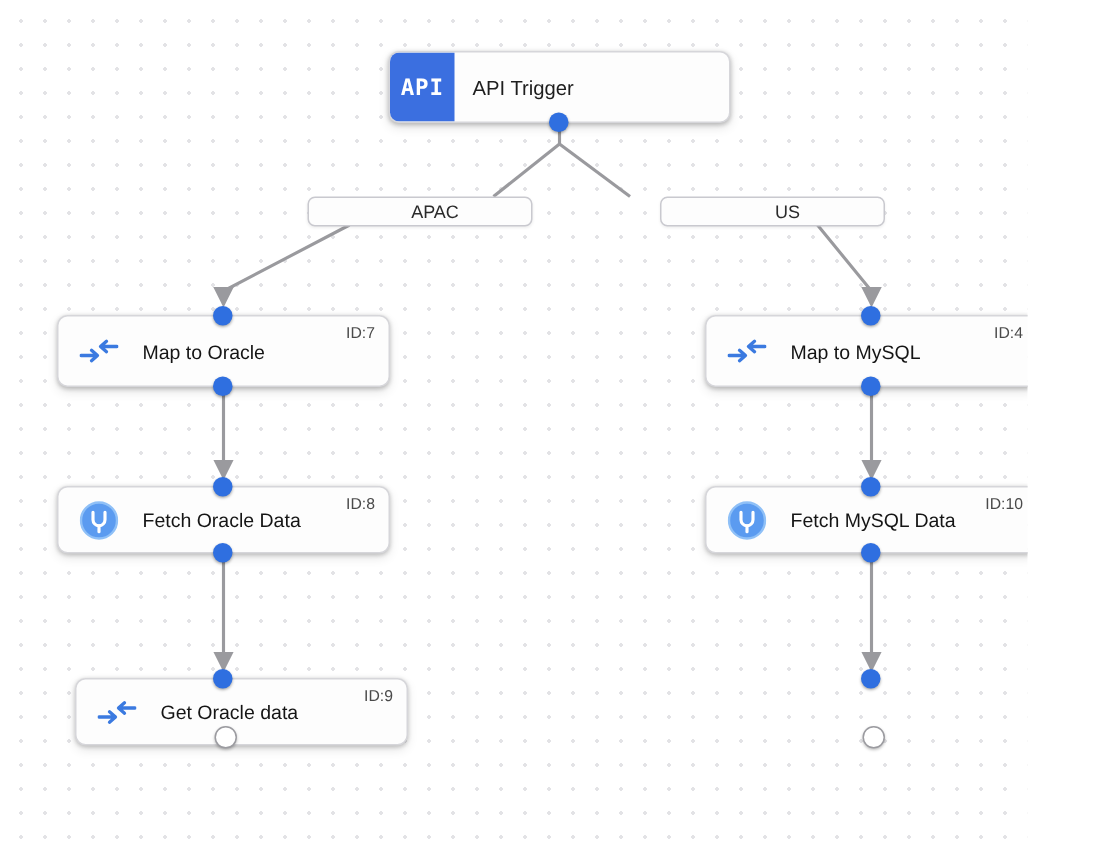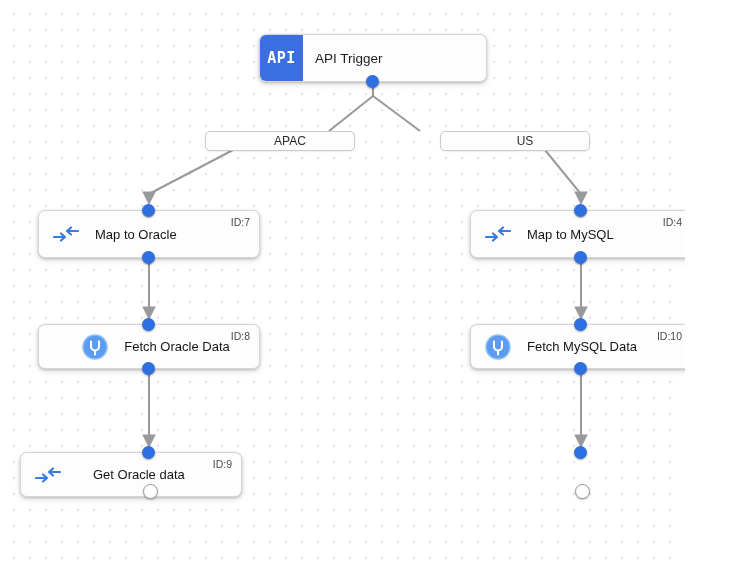--- a/index.html
+++ b/index.html
@@ -183,36 +183,36 @@
         <path d="M1 13 L11 13 M8 9.5 L12 13 L8 16.5" stroke="#3b7ae0" stroke-width="2.2" fill="none" stroke-linecap="round" stroke-linejoin="round"></path>
         <path d="M25 7 L15 7 M18 3.5 L14 7 L18 10.5" stroke="#3b7ae0" stroke-width="2.2" fill="none" stroke-linecap="round" stroke-linejoin="round"></path>
       </svg>
     </div>
     <div class="node-title">Map to Oracle</div>
     <div class="node-id">ID:7</div>
   </div>
   <div class="port" style="left:142px; top:204px;"></div>
   <div class="port" style="left:142px; top:251px;"></div>
 
-  <div class="node step" style="left:38px; top:324px; width:222px; height:45px;justify-content:center;">
+  <div class="node step" style="left:38px; top:324px; width:222px; height:45px;">
     <div class="node-icon">
       <svg width="26" height="26" viewBox="0 0 26 26">
         <circle cx="13" cy="13" r="12" fill="#5b9bf0"></circle>
         <circle cx="13" cy="13" r="12" fill="none" stroke="#8fc0f7" stroke-width="1.6"></circle>
         <path d="M9 7.5 L9 12.5 A4 4 0 0 0 17 12.5 L17 7.5" fill="none" stroke="#ffffff" stroke-width="2.1" stroke-linecap="round"></path>
         <path d="M13 16.5 L13 20.5" stroke="#ffffff" stroke-width="2.1" stroke-linecap="round"></path>
       </svg>
     </div>
     <div class="node-title">Fetch Oracle Data</div>
     <div class="node-id">ID:8</div>
   </div>
   <div class="port" style="left:142px; top:318px;"></div>
   <div class="port" style="left:142px; top:362px;"></div>
 
-  <div class="node step" style="left:20px; top:452px; width:222px; height:45px;gap:16px;">
+  <div class="node step" style="left:50px; top:452px; width:222px; height:45px;">
     <div class="node-icon">
       <svg width="26" height="20" viewBox="0 0 26 20">
         <path d="M1 13 L11 13 M8 9.5 L12 13 L8 16.5" stroke="#3b7ae0" stroke-width="2.2" fill="none" stroke-linecap="round" stroke-linejoin="round"></path>
         <path d="M25 7 L15 7 M18 3.5 L14 7 L18 10.5" stroke="#3b7ae0" stroke-width="2.2" fill="none" stroke-linecap="round" stroke-linejoin="round"></path>
       </svg>
     </div>
     <div class="node-title">Get Oracle data</div>
     <div class="node-id">ID:9</div>
   </div>
   <div class="port" style="left:142px; top:446px;"></div>

